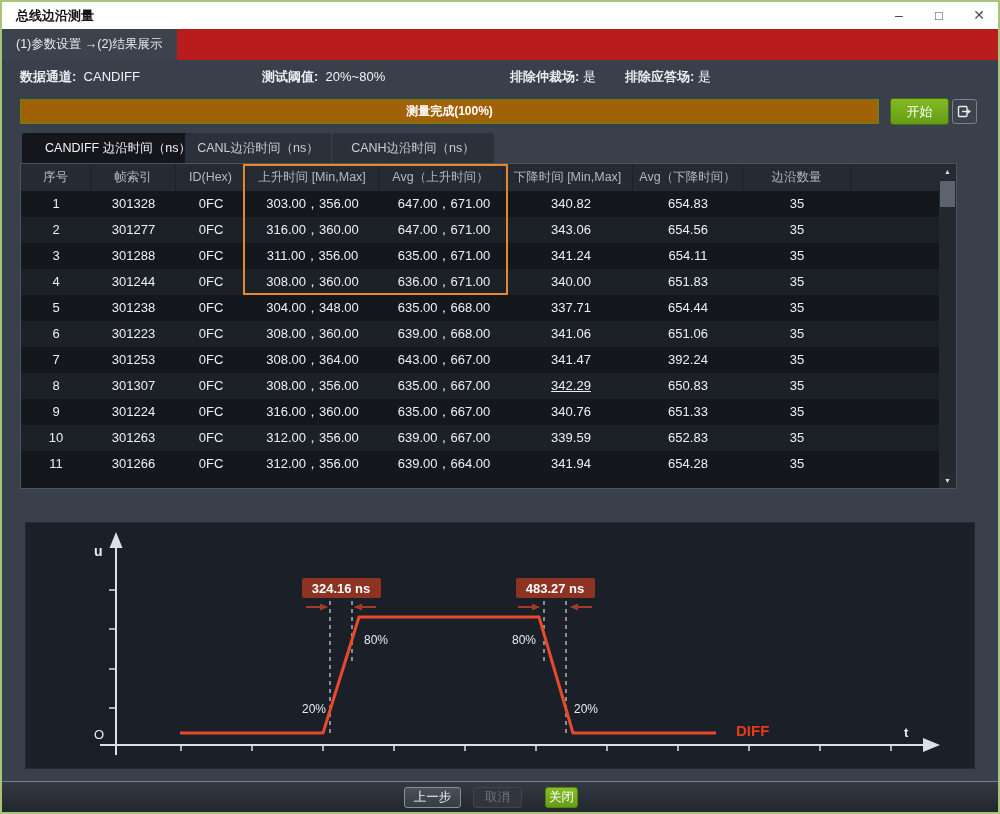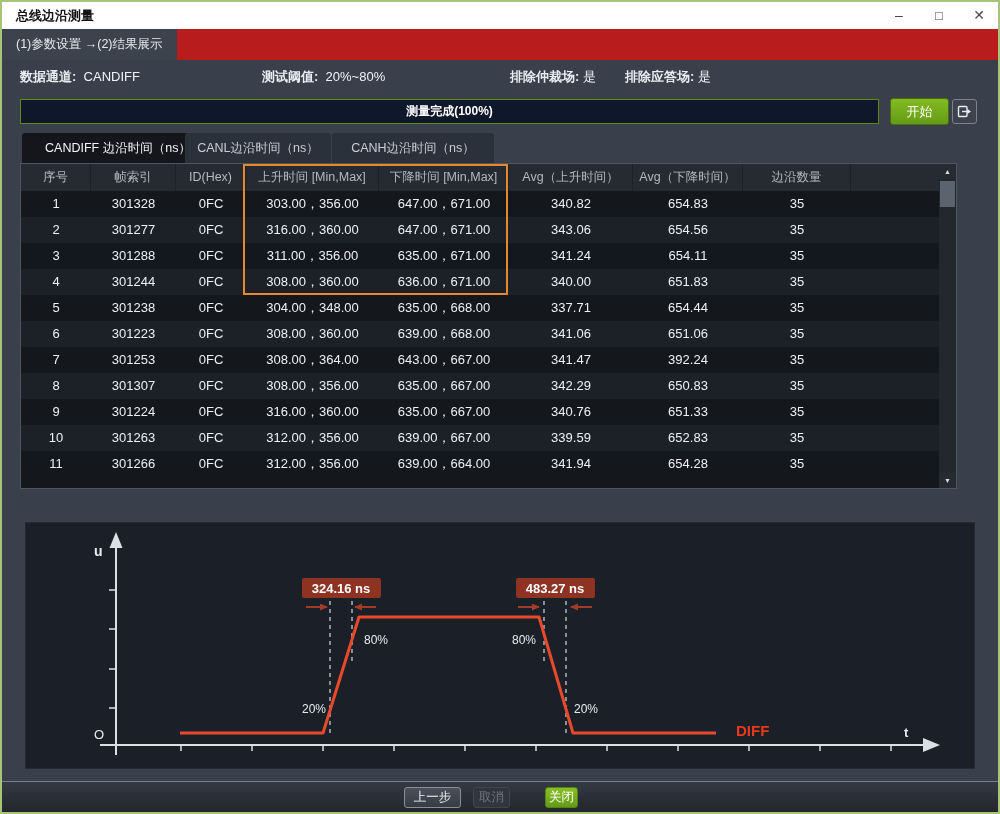--- a/index.html
+++ b/index.html
@@ -16,21 +16,21 @@
 
   
   .stepstrip { position:absolute; left:0; top:27px; right:0; height:31px; background:#b91c1c; }
   .steptab { position:absolute; left:0; top:0; height:31px; line-height:31px; padding:0 14px; background:#3c434d; color:#e6eaef; font-size:12.5px; }
 
   
   .info-item { position:absolute; top:66px; font-size:13px; color:#f0f3f6; white-space:nowrap; }
   .info-item b { font-weight:700; color:#e9edf1; }
 
   
-  .progress { position:absolute; left:18px; top:97px; width:859px; height:25px; background:#0f172a; border:1px solid #5a8a14; }
+  .progress { position:absolute; left:18px; top:97px; width:859px; height:25px; background:#a16207; border:1px solid #5a8a14; }
   .progress-text { width:100%; text-align:center; line-height:23px; font-size:12px; font-weight:700; color:#ffffff; }
   .btn-start { position:absolute; left:888px; top:96px; width:59px; height:27px; border:1px solid #486e0e; border-radius:3px;
     background:linear-gradient(#84ba22,#649c15); color:#fff; font-size:13px; text-align:center; line-height:25px; }
   .btn-export { position:absolute; left:950px; top:97px; width:25px; height:25px; border:1px solid #79828d; border-radius:3px;
     background:#3c434d; display:flex; align-items:center; justify-content:center; }
 
   
   .tab { position:absolute; top:131px; height:30px; line-height:30px; text-align:center; font-size:12.5px;
     background:#2b313a; color:#c9ced6; border-radius:3px 3px 0 0; }
   .tab.active { background:#14161b; color:#f2f4f7; }
@@ -55,21 +55,21 @@
   .hl-box { position:absolute; left:241px; top:162px; width:265px; height:131px; border:2px solid #e8882e; pointer-events:none; z-index:6; }
 
   
   .wavepanel { position:absolute; left:23px; top:520px; width:950px; height:247px; background:#1b2028; border:1px solid #242a34; }
 
   
   .footer { position:absolute; left:0; top:779px; right:0; height:31px; border-top:1px solid #78808a;
     background:linear-gradient(#343a43,#22262d); }
   .fbtn { position:absolute; top:5px; height:21px; border-radius:3px; font-size:12.5px; text-align:center; line-height:19px; }
   .btn-prev { left:402px; width:57px; background:linear-gradient(#4a515b,#363c45); border:1px solid #878f99; color:#eef1f4; }
-  .btn-cancel { left:471px; width:37px; background:#30353e; border:1px solid #3f4650; color:#70787f; }
+  .btn-cancel { left:471px; width:49px; background:#30353e; border:1px solid #3f4650; color:#70787f; }
   .btn-close { left:543px; width:33px; background:linear-gradient(#8abe25,#649c17); border:1px solid #55830f; color:#ffffff; }
 </style>
 </head>
 <body>
 
 <div class="window">
   <div class="frame">
 
     <div class="titlebar">
       <div class="title">总线边沿测量</div>
@@ -104,22 +104,22 @@
     <div class="tab tab1 active">CANDIFF 边沿时间（ns）</div>
     <div class="tab tab2">CANL边沿时间（ns）</div>
     <div class="tab tab3">CANH边沿时间（ns）</div>
 
     <div class="panel">
       <div class="thead" id="thead">
           <div class="th" style="width: 70px;">序号</div>
           <div class="th" style="width: 85px;">帧索引</div>
           <div class="th" style="width: 70px;">ID(Hex)</div>
           <div class="th" style="width: 133px;">上升时间 [Min,Max]</div>
+          <div class="th" style="width: 124px;">Avg（上升时间）</div>
           <div class="th" style="width: 130px;">下降时间 [Min,Max]</div>
-          <div class="th" style="width: 124px;">Avg（上升时间）</div>
           <div class="th" style="width: 110px;">Avg（下降时间）</div>
           <div class="th" style="width: 108px;">边沿数量</div>
           <div class="th" style="width: 88px; border-right: none;"></div>
         </div>
       <div id="tbody">
           <div class="trow">
             <div class="td" style="width: 70px;">1</div>
             <div class="td" style="width: 85px;">301328</div>
             <div class="td" style="width: 70px;">0FC</div>
             <div class="td" style="width: 133px;">303.00，356.00</div>
@@ -194,21 +194,21 @@
             <div class="td" style="width: 110px;">392.24</div>
             <div class="td" style="width: 108px;">35</div>
             <div class="td" style="width: 88px;"></div>
           </div>
           <div class="trow">
             <div class="td" style="width: 70px;">8</div>
             <div class="td" style="width: 85px;">301307</div>
             <div class="td" style="width: 70px;">0FC</div>
             <div class="td" style="width: 133px;">308.00，356.00</div>
             <div class="td" style="width: 130px;">635.00，667.00</div>
-            <div class="td" style="width: 124px;">342.29</div>
+            <div class="td" style="width: 124px; text-decoration: underline;">342.29</div>
             <div class="td" style="width: 110px;">650.83</div>
             <div class="td" style="width: 108px;">35</div>
             <div class="td" style="width: 88px;"></div>
           </div>
           <div class="trow">
             <div class="td" style="width: 70px;">9</div>
             <div class="td" style="width: 85px;">301224</div>
             <div class="td" style="width: 70px;">0FC</div>
             <div class="td" style="width: 133px;">316.00，360.00</div>
             <div class="td" style="width: 130px;">635.00，667.00</div>

